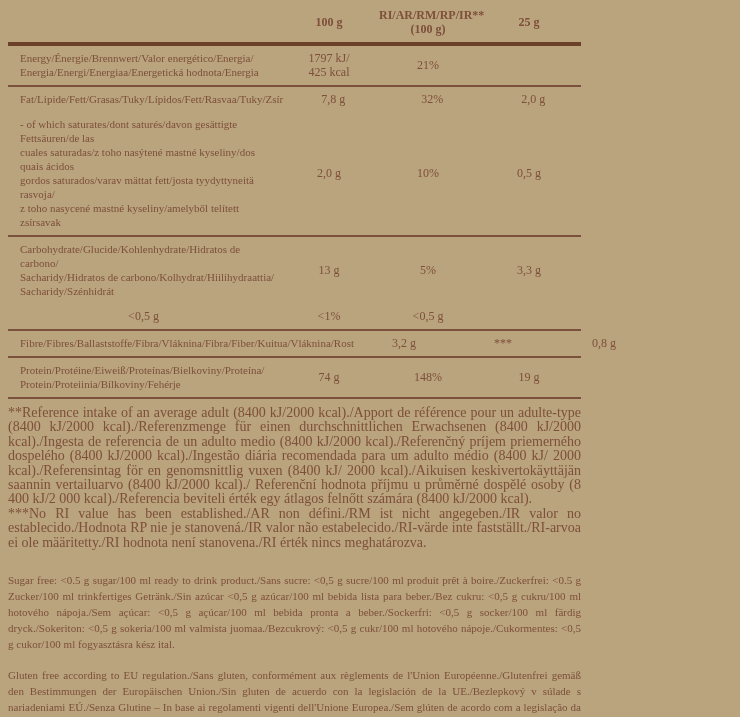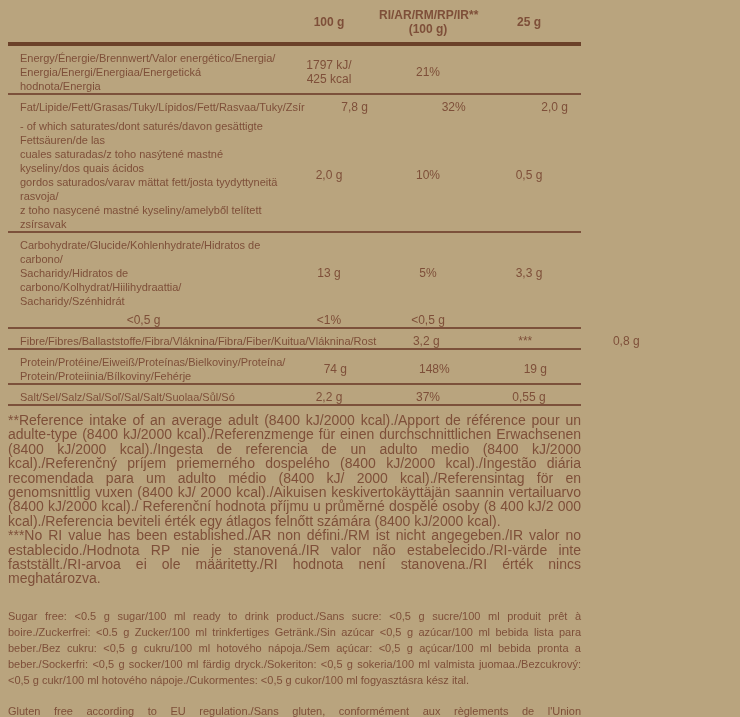--- a/index.html
+++ b/index.html
@@ -9,39 +9,39 @@
     --rule-thin: #7c513b;
   }
   * { margin: 0; padding: 0; box-sizing: border-box; }
   html, body {
     width: 740px; height: 717px;
     overflow: hidden;
     background: var(--background);
     font-family: "Liberation Sans", sans-serif;
     color: var(--text);
   }
-  .sheet { width: 589px; height: 717px; padding: 0 8px; }
+  .sheet { width: 589px; height: 717px; padding: 0 8px; font-family: Liberation Serif, serif; }
 
   
   .grid-row {
     display: grid;
     grid-template-columns: 1fr 100px 98px 104px;
     align-items: center;
   }
   .thead { padding: 8px 0 6px 0; border-bottom: 4px solid var(--rule-thick); }
   .thead .cell {
     font-weight: bold;
     font-size: 12px;
     line-height: 14px;
     text-align: center;
     white-space: pre-line;
   }
   .group { border-bottom: 2px solid var(--rule-thin); }
   .group:last-of-type { border-bottom: 5px solid var(--rule-thick); }
-  .row { padding: 5px 0 0 0; }
+  .row { padding: 5px 0 6px 0; }
   .cell.label {
     font-size: 11px;
     line-height: 14px;
     padding-left: 12px;
     white-space: pre-line;
     text-align: left;
   }
   .cell.val {
     font-size: 12px;
     line-height: 14px;
@@ -133,28 +133,20 @@
   <div class="group">
     <div class="grid-row row">
       <div class="cell label">Protein/Protéine/Eiweiß/Proteínas/Bielkoviny/Proteína/
 Protein/Proteiinia/Bílkoviny/Fehérje</div>
       <div class="cell val">74 g</div>
       <div class="cell val">148%</div>
       <div class="cell val">19 g</div>
     </div>
   </div>
 
-  <div class="group">
-    <div class="grid-row row">
-      <div class="cell label">Salt/Sel/Salz/Sal/Soľ/Sal/Salt/Suolaa/Sůl/Só</div>
-      <div class="cell val">2,2 g</div>
-      <div class="cell val">37%</div>
-      <div class="cell val">0,55 g</div>
-    </div>
-  </div>
 
   <div class="notes">
     <p class="note">**Reference intake of an average adult (8400 kJ/2000 kcal)./Apport de référence pour un adulte-type (8400 kJ/2000 kcal)./Referenzmenge für einen durchschnittlichen Erwachsenen (8400 kJ/2000 kcal)./Ingesta de referencia de un adulto medio (8400 kJ/2000 kcal)./Referenčný príjem priemerného dospelého (8400 kJ/2000 kcal)./Ingestão diária recomendada para um adulto médio (8400 kJ/ 2000 kcal)./Referensintag för en genomsnittlig vuxen (8400 kJ/ 2000 kcal)./Aikuisen keskivertokäyttäjän saannin vertailuarvo (8400 kJ/2000 kcal)./ Referenční hodnota příjmu u průměrné dospělé osoby (8 400 kJ/2 000 kcal)./Referencia beviteli érték egy átlagos felnőtt számára (8400 kJ/2000 kcal).</p>
     <p class="note">***No RI value has been established./AR non défini./RM ist nicht angegeben./IR valor no establecido./Hodnota RP nie je stanovená./IR valor não estabelecido./RI-värde inte fastställt./RI-arvoa ei ole määritetty./RI hodnota není stanovena./RI érték nincs meghatározva.</p>
   </div>
 
   <p class="para sugar">Sugar free: &lt;0.5 g sugar/100 ml ready to drink product./Sans sucre: &lt;0,5 g sucre/100 ml produit prêt à boire./Zuckerfrei: &lt;0.5 g Zucker/100 ml trinkfertiges Getränk./Sin azúcar &lt;0,5 g azúcar/100 ml bebida lista para beber./Bez cukru: &lt;0,5 g cukru/100 ml hotového nápoja./Sem açúcar: &lt;0,5 g açúcar/100 ml bebida pronta a beber./Sockerfri: &lt;0,5 g socker/100 ml färdig dryck./Sokeriton: &lt;0,5 g sokeria/100 ml valmista juomaa./Bezcukrový: &lt;0,5 g cukr/100 ml hotového nápoje./Cukormentes: &lt;0,5 g cukor/100 ml fogyasztásra kész ital.</p>
   <p class="para gluten">Gluten free according to EU regulation./Sans gluten, conformément aux règlements de l'Union Européenne./Glutenfrei gemäß den Bestimmungen der Europäischen Union./Sin gluten de acuerdo con la legislación de la UE./Bezlepkový v súlade s nariadeniami EÚ./Senza Glutine – In base ai regolamenti vigenti dell'Unione Europea./Sem glúten de acordo com a legislação da União Europeia./Glutenfri, i enlighet med EU-lagstiftningen./Gluteeniton, EU:n lainsäädännön mukaisesti./Bezlepkový produkt v souladu s právními předpisy EU./Gluténmentes az Európai Unió szabályozásának megfelelően.</p>
 
 </div>

